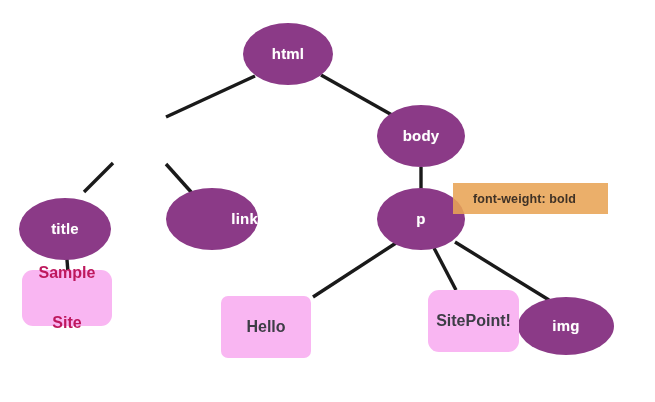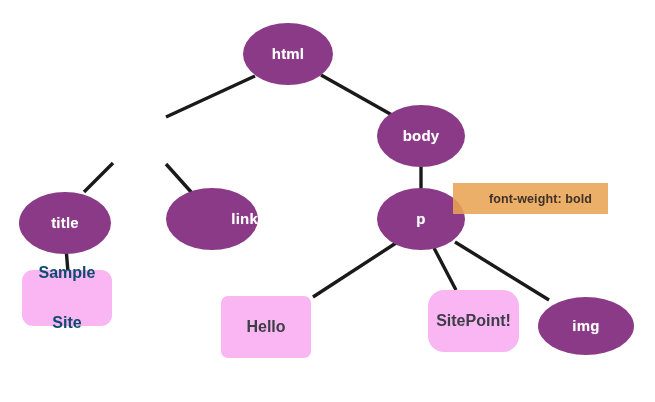--- a/index.html
+++ b/index.html
@@ -43,34 +43,33 @@
     letter-spacing: 0.2px;
     text-shadow: 0 0 1px rgba(255,255,255,0.35);
   }
   .node-box {
     border-radius: 11px;
     color: #3d3d46;
     font-size: 16px;
     font-weight: 700;
   }
   .node-box.two-line {
-    color: #0c4a6e;
+    color: #be185d;
     gap: 32px;
   }
   .callout {
     position: absolute;
     display: flex;
     align-items: center;
     box-sizing: border-box;
     padding-left: 20px;
     font-size: 12.5px;
     font-weight: 700;
     color: #3f3226;
     letter-spacing: 0.1px;
-    justify-content: center;
   }
 </style>
 </head>
 <body>
 
 <div id="diagram-root">
 
   <svg id="edge-layer" viewBox="0 0 655 402">
       <line x1="255" y1="76" x2="166" y2="117" stroke="#1a1a1a" stroke-width="3.4" stroke-linecap="butt"></line>
       <line x1="321" y1="75" x2="392" y2="115" stroke="#1a1a1a" stroke-width="3.4" stroke-linecap="butt"></line>
@@ -85,46 +84,46 @@
 
   <div class="node node-ellipse" style="left:243px; top:23px; width:90px; height:62px; background:#8b3a87;">
     <span>html</span>
   </div>
 
 
   <div class="node node-ellipse" style="left:377px; top:105px; width:88px; height:62px; background:#8b3a87;">
     <span>body</span>
   </div>
 
-  <div class="node node-ellipse" style="left:19px; top:192px; width:92px; height:62px; background:#8b3a87;">
+  <div class="node node-ellipse" style="left:19px; top:198px; width:92px; height:62px; background:#8b3a87;">
     <span>title</span>
   </div>
 
   <div class="node node-ellipse" style="left:166px; top:188px; width:92px; height:62px; background:#8b3a87;justify-content:flex-end;">
     <span>link</span>
   </div>
 
   <div class="node node-ellipse" style="left:377px; top:188px; width:88px; height:62px; background:#8b3a87;">
     <span>p</span>
   </div>
 
-  <div class="node node-ellipse" style="left:538px; top:297px; width:96px; height:58px; background:#8b3a87;">
+  <div class="node node-ellipse" style="left:518px; top:297px; width:96px; height:58px; background:#8b3a87;">
     <span>img</span>
   </div>
 
   <div class="node node-box two-line" style="left:22px; top:270px; width:90px; height:56px; background:#f9b6f2; flex-direction:column;">
     <span>Sample</span>
     <span>Site</span>
   </div>
 
   <div class="node node-box" style="left:221px; top:296px; width:90px; height:62px; background:#f9b6f2;border-radius:7px;">
     <span>Hello</span>
   </div>
 
-  <div class="node node-box" style="left:428px; top:290px; width:91px; height:62px; background:#f9b6f2;border-radius:16px;">
+  <div class="node node-box" style="left:428px; top:290px; width:91px; height:62px; background:#f9b6f2;">
     <span>SitePoint!</span>
   </div>
 
   <div class="callout" style="left:453px; top:183px; width:155px; height:31px; background:rgba(232,164,85,0.88);">
     <span>font-weight: bold</span>
   </div>
 
 </div>
 
 </body></html>

